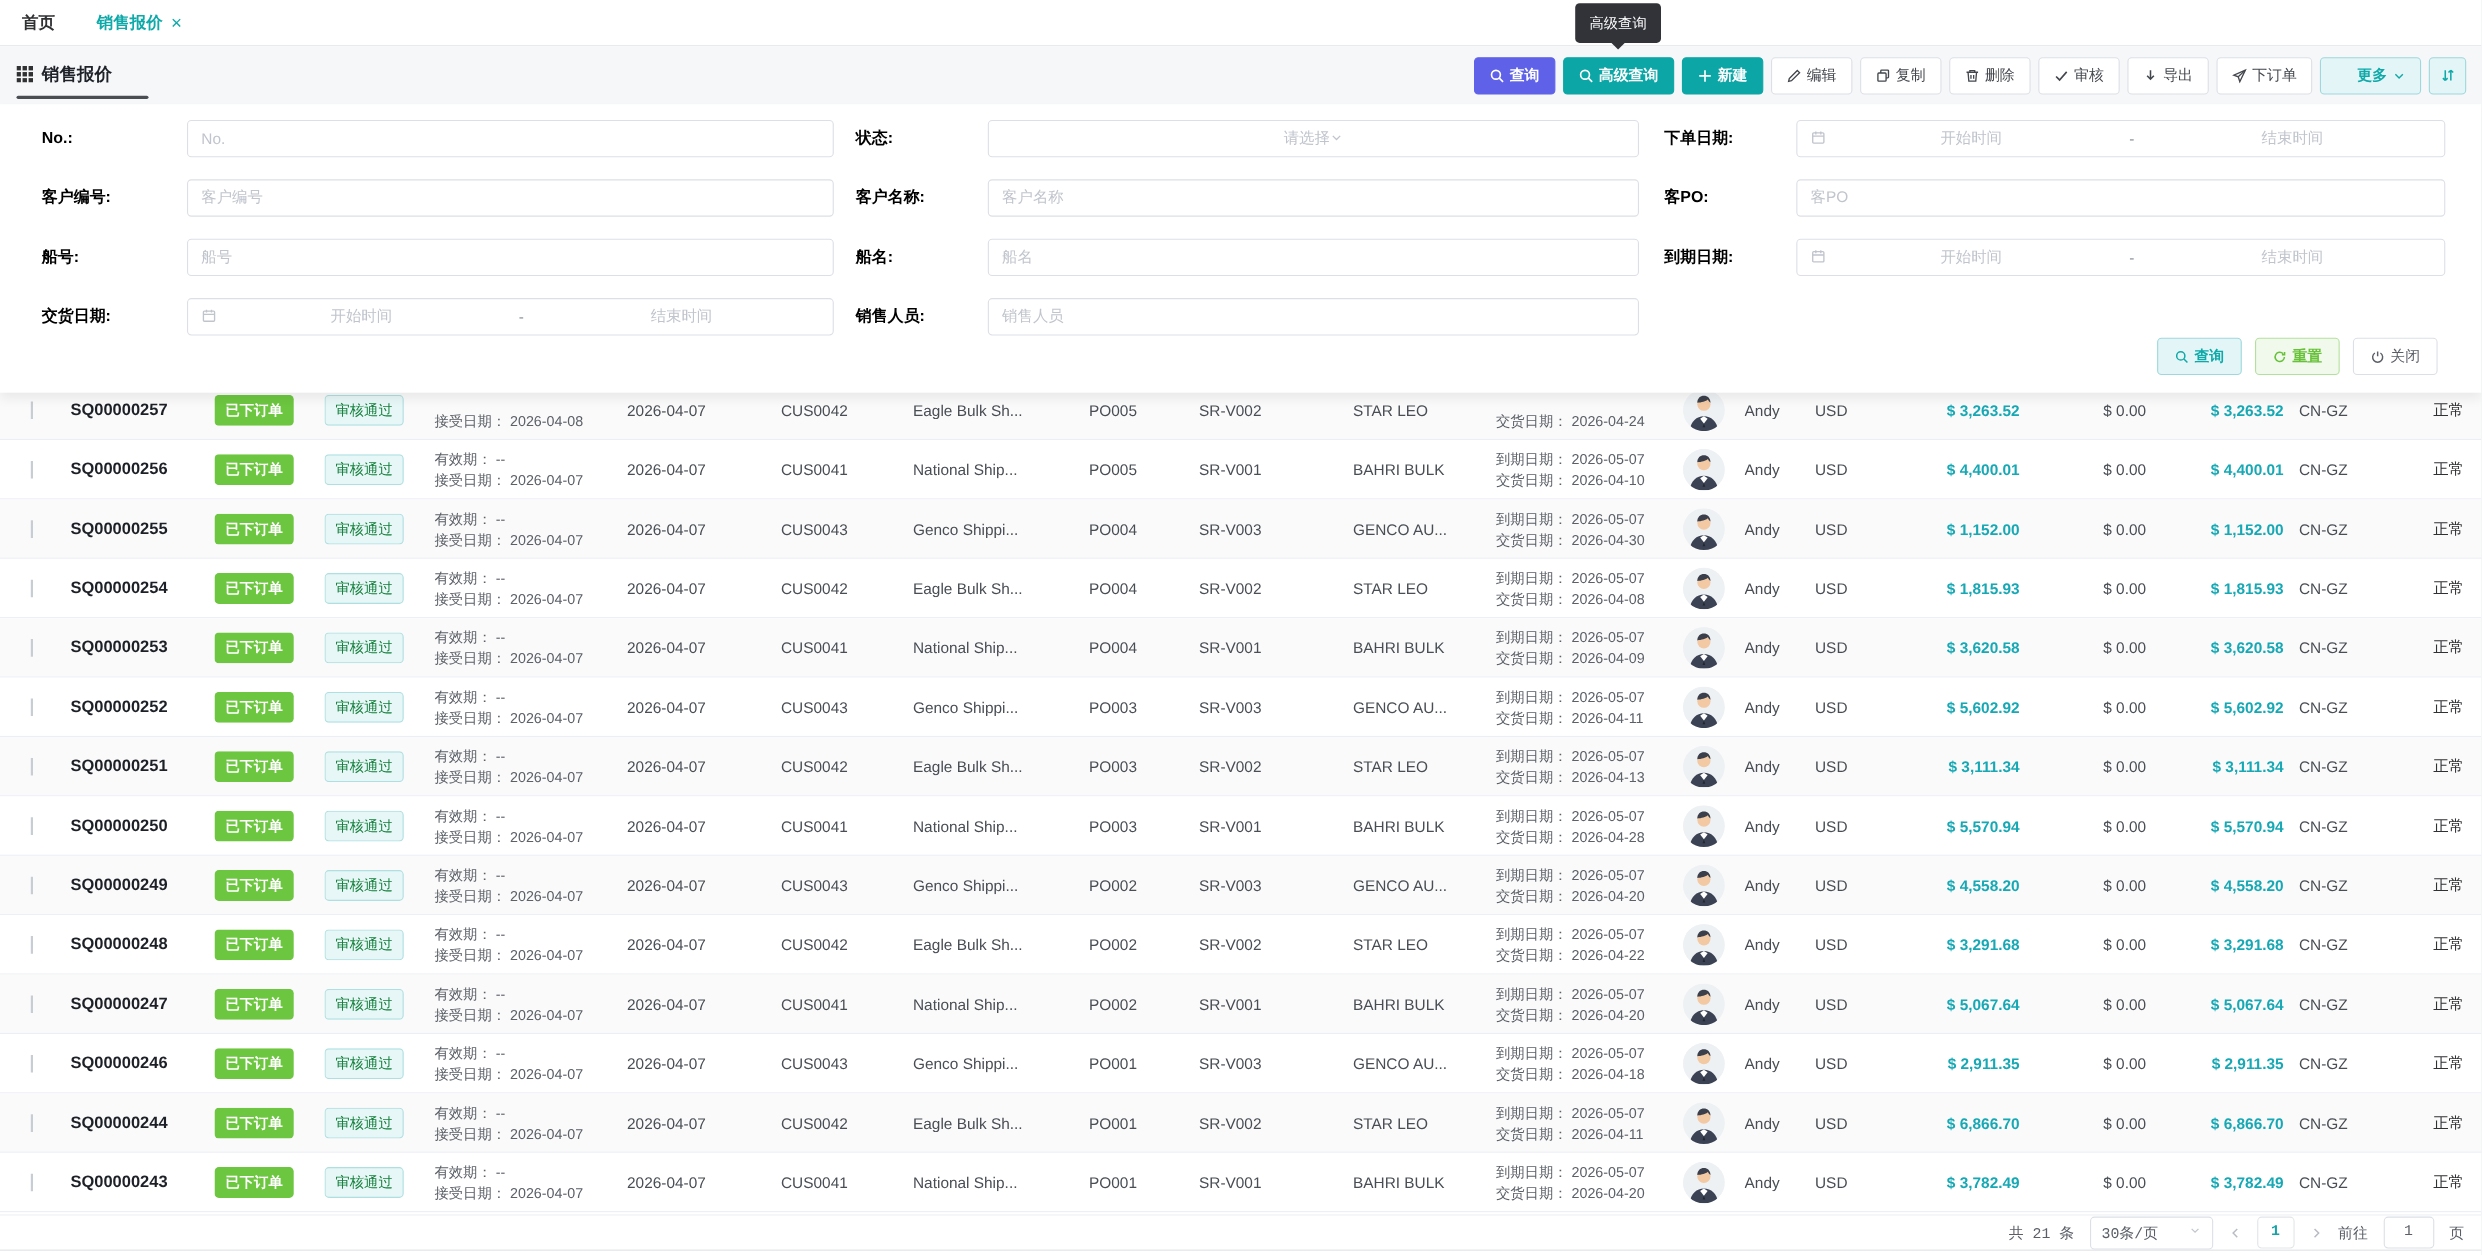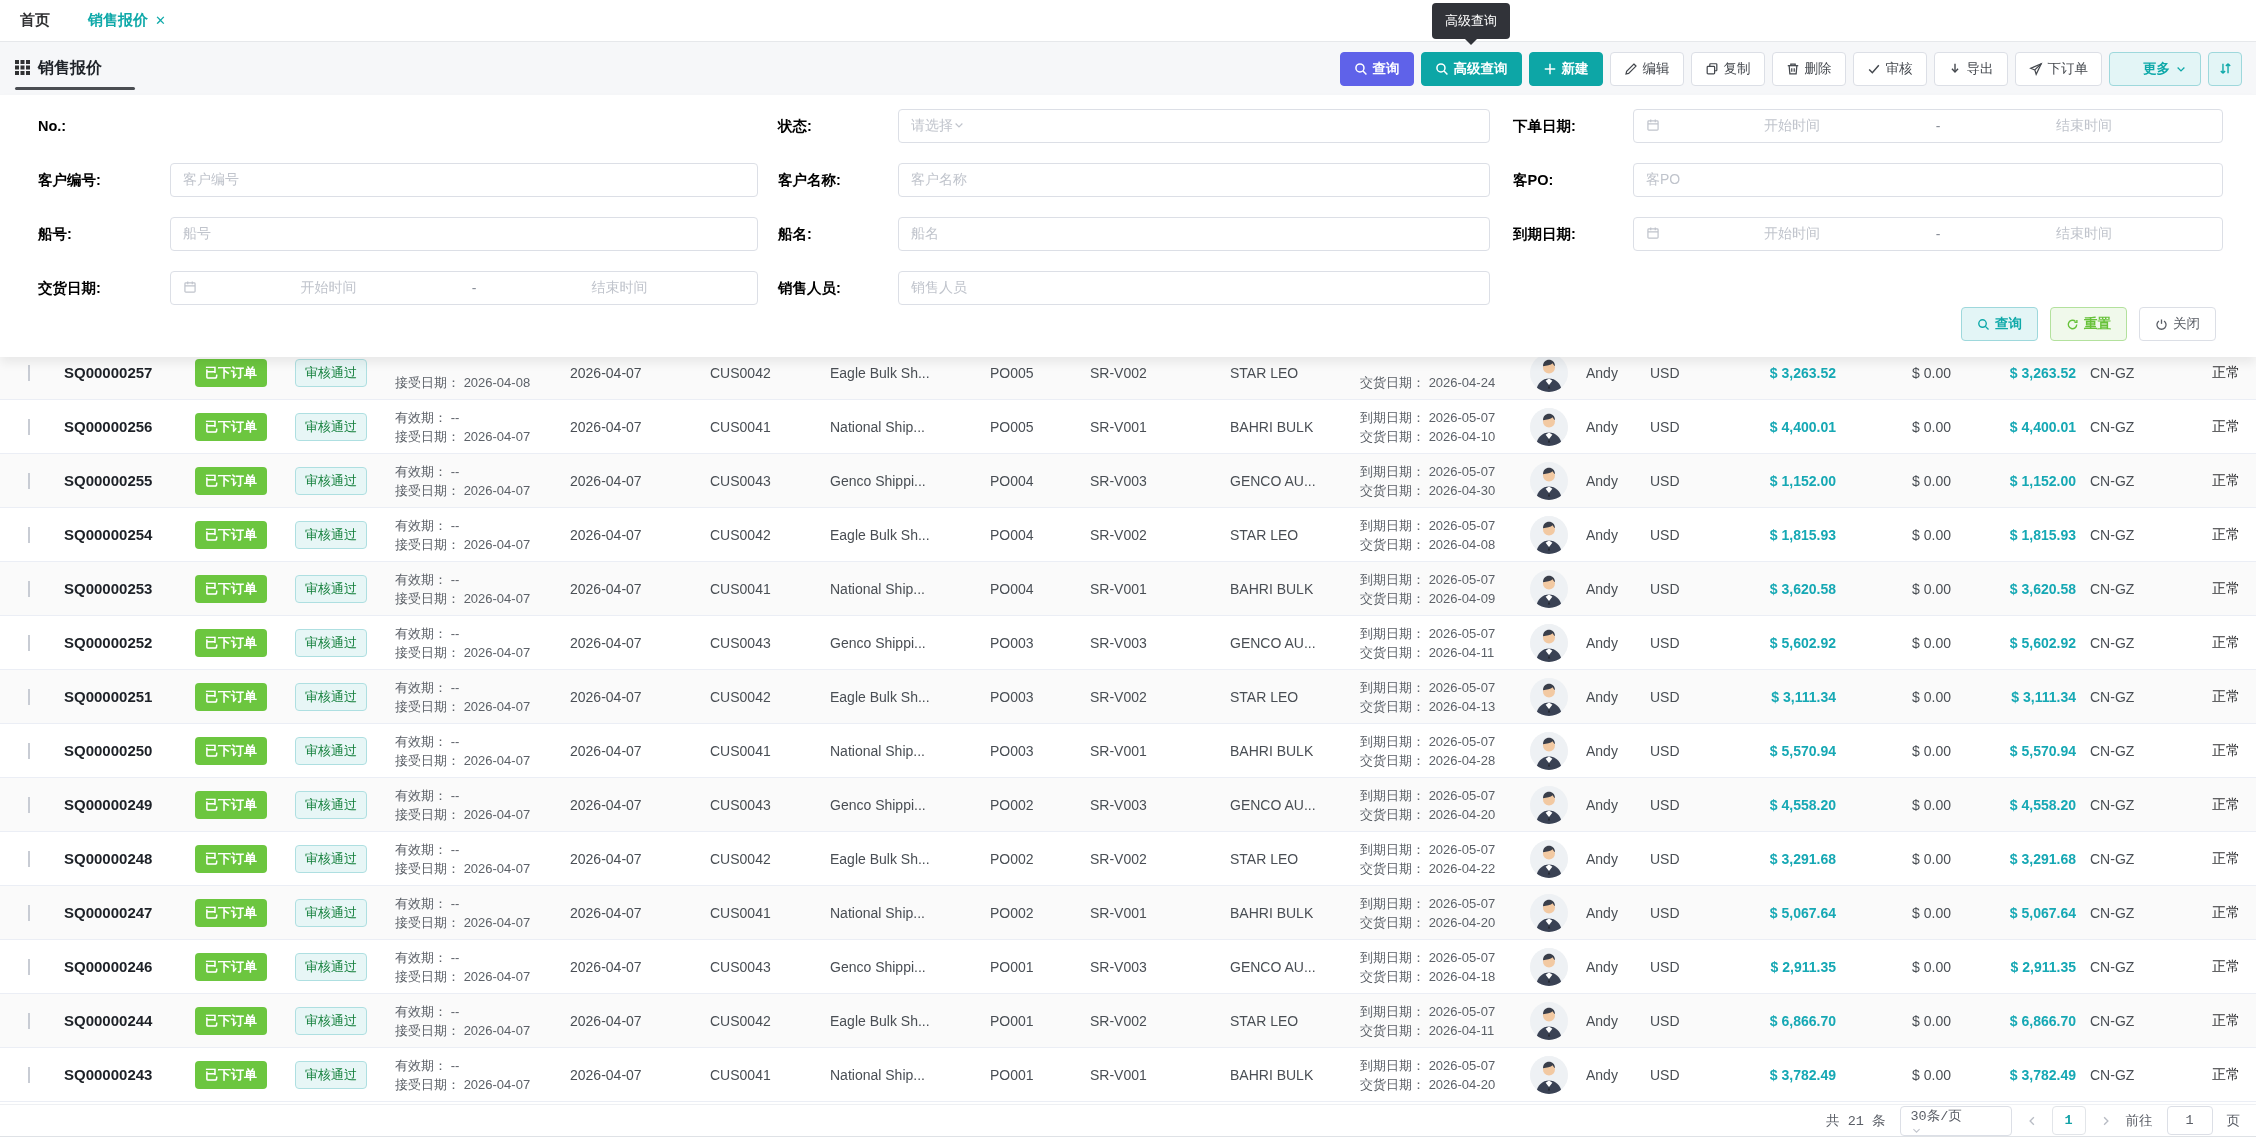--- a/index.html
+++ b/index.html
@@ -44,21 +44,21 @@
   .filter-panel { position:absolute; top:95px; left:0; width:100%; height:262px; background:#fff;
                   z-index:20; box-shadow:0 6px 10px rgba(0,0,0,0.07); }
   .f-row { position:absolute; left:0; width:100%; height:34px; }
   .f-row.r1{top:14px} .f-row.r2{top:68px} .f-row.r3{top:122px} .f-row.r4{top:176px}
   .f-label { position:absolute; top:0; height:34px; line-height:34px; font-size:14.5px; color:#000000; font-weight:bold; }
   .f-field { position:absolute; top:0; height:34px; border:1px solid #dcdfe6; border-radius:4px; background:#fff;
              display:flex; align-items:center; font-size:14px; color:#606266; padding:0 12px; }
   .ph { color:#c0c4cc; }
   .l1{left:38px} .l2{left:778px} .l3{left:1513px}
   .fd1{left:170px; width:588px} .fd2{left:898px; width:592px} .fd3{left:1633px; width:590px}
-  .f-select { justify-content:flex-start; }
+  .f-select { justify-content:center; }
   .f-select .chev { color:#c0c4cc; }
   .f-dater { justify-content:flex-start; color:#c0c4cc; }
   .f-dater .cal { color:#c0c4cc; margin-right:6px; }
   .f-dater .dstart,.f-dater .dend { flex:1; text-align:center; }
   .f-dater .dsep { width:40px; text-align:center; color:#8a8f99; }
   .f-actions { position:absolute; right:40px; top:212px; display:flex; gap:12px; }
   .fbtn { display:inline-flex; align-items:center; gap:5px; height:34px; padding:0 15px; font-size:13.5px;
           border-radius:4px; cursor:pointer; border:1px solid; font-weight:bold; }
   .fbtn-search { background:#e3f5f6; border-color:#9ed8dc; color:#0fa9a9; }
   .fbtn-reset { background:#f0f9eb; border-color:#b3e19d; color:#67c23a; }
@@ -97,22 +97,22 @@
   .avatar { width:38px; height:38px; border-radius:50%; overflow:hidden; background:#f1f3f5; display:block; }
 
   
   .hscroll { position:absolute; left:0; top:1088px; width:2256px; height:12px; }
   .hthumb { position:absolute; left:600px; top:1px; width:335px; height:10px; background:#dee1e6; border-radius:5px; }
 
   
   .pagination { position:absolute; left:0; top:1104px; width:2256px; height:33px; background:#fff;
                 border-top:1px solid #eef0f3; border-bottom:1px solid #dfe2e6; display:flex; align-items:center;
                 justify-content:flex-end; gap:14px; padding-right:16px; font-size:13.5px; color:#5a5e66;font-family:Liberation Mono, monospace; }
-  .pg-size { display:flex; justify-content:space-between; width:112px; height:30px;
-             border:1px solid #dcdfe6; border-radius:4px; padding:0 10px; color:#5a5e66; cursor:pointer;flex-direction:column; }
+  .pg-size { display:flex; align-items:center; justify-content:space-between; width:112px; height:30px;
+             border:1px solid #dcdfe6; border-radius:4px; padding:0 10px; color:#5a5e66; cursor:pointer; }
   .pg-size .chev { color:#c0c4cc; }
   .pg-arrow { color:#b8bcc4; display:flex; align-items:center; cursor:pointer; }
   .pg-num { width:34px; height:29px; border:1px solid #e2e5e9; border-radius:4px; display:flex; align-items:center;
             justify-content:center; color:#16a3a8; font-weight:bold; background:#fff; cursor:pointer; }
   .pg-goto-input { width:46px; height:29px; border:1px solid #dcdfe6; border-radius:4px; display:flex;
                    align-items:center; justify-content:center; color:#5a5e66; }
 </style>
 </head>
 <body>
 
@@ -800,20 +800,23 @@
       <div class="cell c-region">CN-GZ</div>
       <div class="cell c-state">正常</div>
     </div>
   </div>
   </div>
 
   <div class="filter-panel">
 
     <div class="f-row r1">
       <span class="f-label l1">No.:</span>
+      <div class="f-field fd1">
+          <span class="ph">No.</span>
+        </div>
       <span class="f-label l2">状态:</span>
       <div class="f-field fd2 f-select">
         <span class="ph">请选择</span>
         <span class="chev">
           <svg width="12" height="12" viewBox="0 0 16 16" fill="none" stroke="currentColor" stroke-width="1.6">
               <path d="M3.5 6l4.5 4.5L12.5 6"></path>
             </svg>
         </span>
       </div>
       <span class="f-label l3">下单日期:</span>

